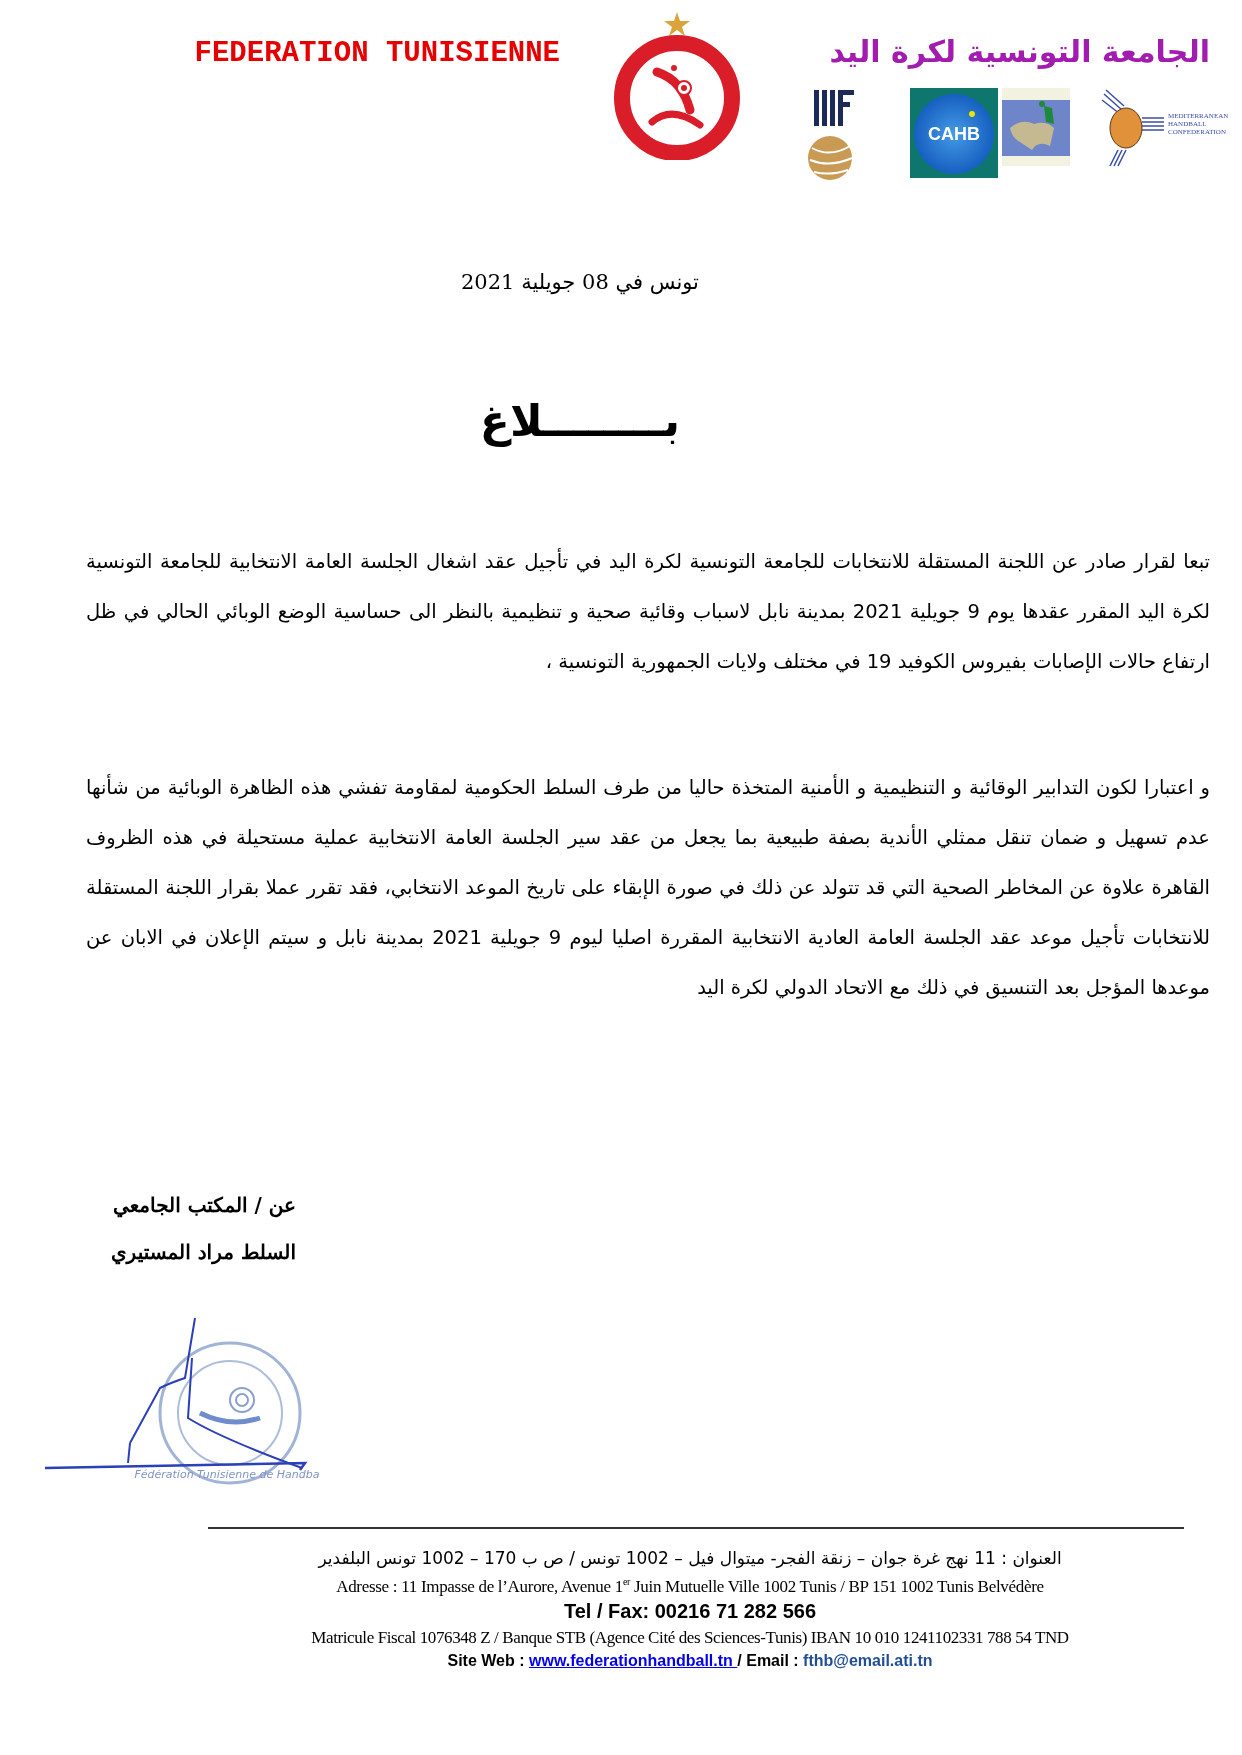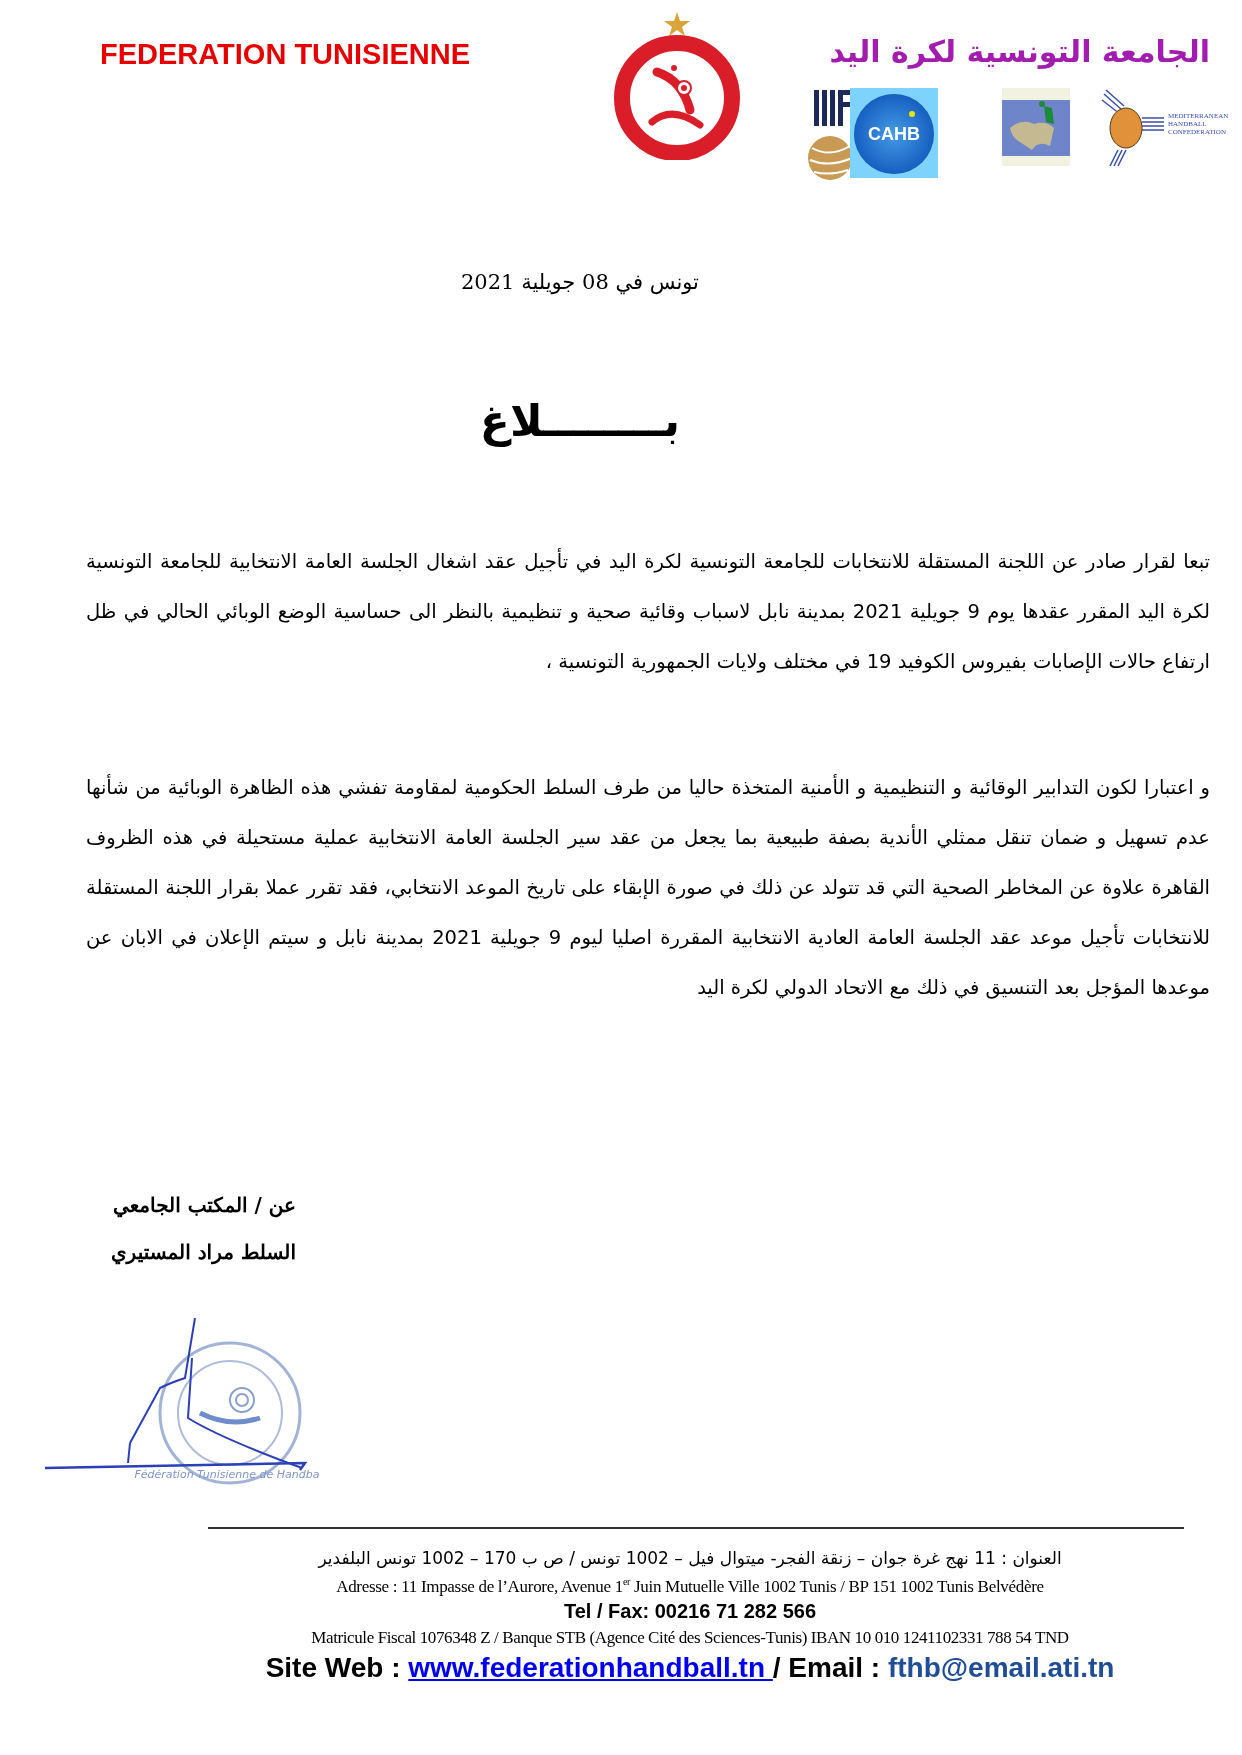--- a/index.html
+++ b/index.html
@@ -4,33 +4,33 @@
   <style>
     html, body { margin: 0; padding: 0; background: #ffffff; }
     body {
       width: 1242px; height: 1755px; position: relative; overflow: hidden;
       font-family: "Liberation Serif", serif; color: #000;
     }
     .abs { position: absolute; }
 
     
     .fr-title {
-      left: 100px; top: 36px; width: 460px; text-align: left;
-      color: #e60000; font-family: Liberation Sans, sans-serif; font-weight: bold;
+      left: 100px; top: 36px; width: 460px; text-align: right;
+      color: #e60000; font-family: Liberation Mono, monospace; font-weight: bold;
       font-size: 29px; line-height: 36px;
     }
     .ar-title {
       left: 790px; top: 30px; width: 420px; text-align: right; direction: rtl;
       color: #a21caf; font-family: "DejaVu Sans", sans-serif; font-weight: bold;
       font-size: 30px; line-height: 44px;
     }
     .main-logo { left: 612px; top: 10px; width: 130px; height: 150px; }
     .partner-logo { top: 88px; }
     .ihf-logo { left: 808px; width: 50px; height: 92px; }
-    .cahb-logo { left: 850px; width: 88px; height: 90px; background: #7dd3fc; }
+    .cahb-logo { left: 910px; width: 88px; height: 90px; background: #0f766e; }
     .ahf-logo { left: 1002px; width: 68px; height: 78px; }
     .mhc-logo { left: 1100px; width: 130px; height: 80px; }
 
     
     .date-line {
       left: 380px; top: 270px; width: 400px; text-align: center; direction: rtl;
       font-family: "DejaVu Serif", serif; font-size: 21px;
     }
     .doc-title {
       left: 380px; top: 395px; width: 400px; text-align: center; direction: rtl;
@@ -61,21 +61,21 @@
       left: 208px; top: 1527px; width: 976px; height: 0; border-top: 2px solid #333;
     }
     .footer-line {
       left: 190px; width: 1000px; text-align: center; white-space: nowrap;
     }
     .f-ar { top: 1548px; direction: rtl; font-family: "DejaVu Sans", sans-serif; font-size: 17px; }
     .f-addr { top: 1576px; font-family: "Liberation Serif", serif; font-size: 17px; letter-spacing: -0.3px; }
     .f-addr b { font-weight: normal; }
     .f-tel { top: 1600px; font-family: "Liberation Sans", sans-serif; font-weight: bold; font-size: 20px; }
     .f-mat { top: 1628px; font-family: "Liberation Serif", serif; font-size: 17px; letter-spacing: -0.4px; }
-    .f-web { top: 1652px; font-family: "Liberation Sans", sans-serif; font-weight: bold; font-size: 28px; }
+    .f-web { top: 1652px; font-family: "Liberation Sans", sans-serif; font-weight: bold; font-size: 16px; }
     .link { color: #0000ee; text-decoration: underline; }
     .email { color: #1f4e96; }
     sup { font-size: 10px; }
   </style>
 </head>
 <body>
 
 <div class="abs fr-title">
   <div>FEDERATION TUNISIENNE</div>
 </div>

